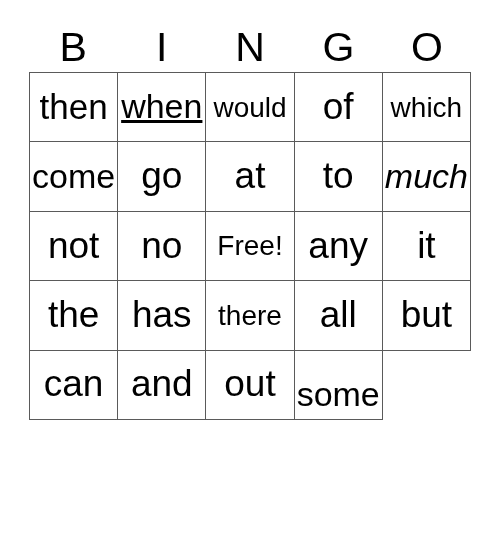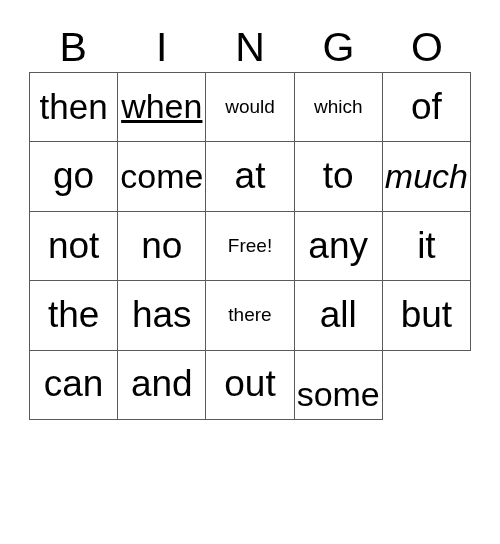--- a/index.html
+++ b/index.html
@@ -75,21 +75,21 @@
     line-height: 1.05;
     text-align: center;
     color: #000000;
     
   }
 
   
   .len1, .len2 { font-size: 37px; }
   .len3       { font-size: 37px; }
   .len4       { font-size: 35px; }
-  .len5       { font-size: 19px; }
+  .len5       { font-size: 28px; }
 </style>
 </head>
 <body>
 
 <div id="bingo-card">
 
   <div id="header-row">
     <div class="header-letter">B</div>
     <div class="header-letter">I</div>
     <div class="header-letter">N</div>
@@ -102,31 +102,31 @@
     <div class="cell">
         <span class="cell-text len4">then</span>
       </div>
     <div class="cell">
         <span class="cell-text len4" style="font-size: 34px; text-decoration: underline;">when</span>
       </div>
     <div class="cell">
         <span class="cell-text len5">would</span>
       </div>
     <div class="cell">
-        <span class="cell-text len5">which</span>
+        <span class="cell-text len2">of</span>
       </div>
     <div class="cell">
-        <span class="cell-text len2">of</span>
+        <span class="cell-text len5">which</span>
       </div>
 
     <div class="cell">
-        <span class="cell-text len2">go</span>
+        <span class="cell-text len4" style="font-size: 34px;">come</span>
       </div>
     <div class="cell">
-        <span class="cell-text len4" style="font-size: 34px;">come</span>
+        <span class="cell-text len2">go</span>
       </div>
     <div class="cell">
         <span class="cell-text len2">at</span>
       </div>
     <div class="cell">
         <span class="cell-text len2">to</span>
       </div>
     <div class="cell">
         <span class="cell-text len4" style="font-size: 34px; font-style: italic;">much</span>
       </div>

